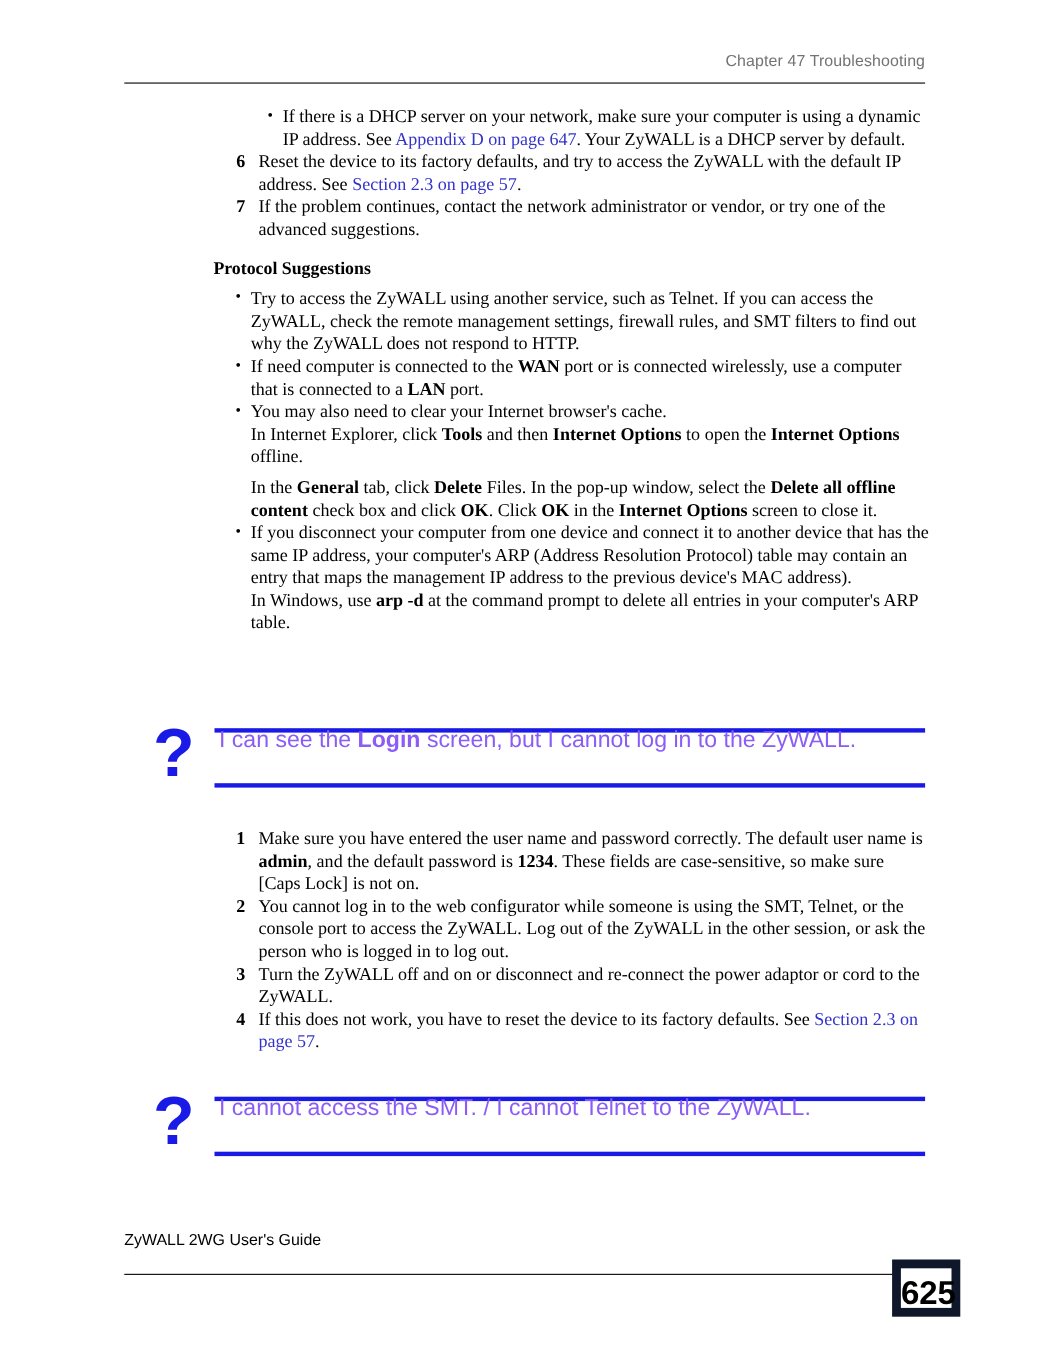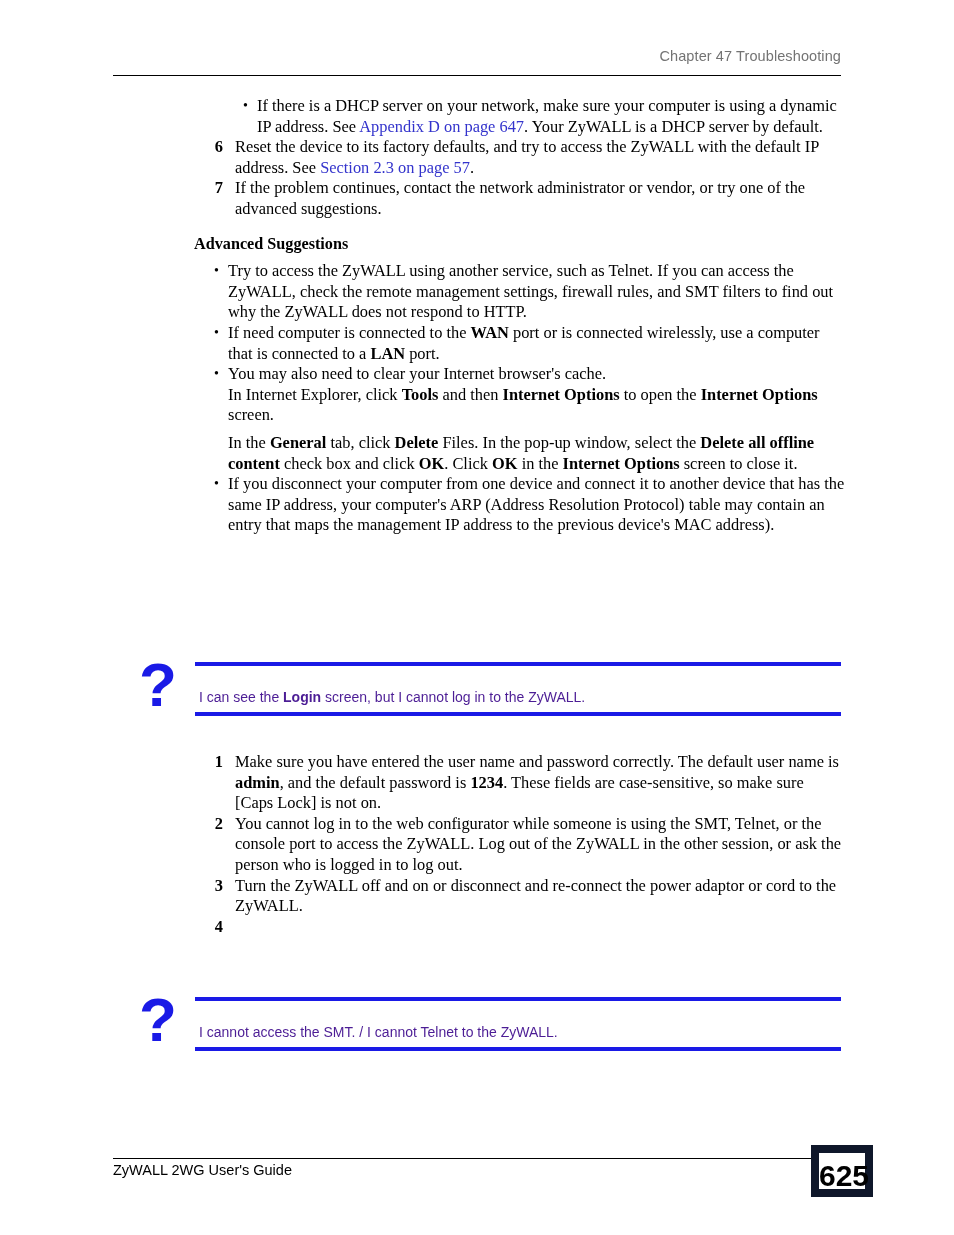--- a/index.html
+++ b/index.html
@@ -156,41 +156,41 @@
     left: 82px;
     width: 646px;
     height: 4px;
     background: #1a1ae6;
   }
   .q-rule-top { top: 12px; }
   .q-rule-bottom { top: 62px; }
   .q-text {
     position: absolute;
     left: 86px;
-    top: 32px;
+    top: 8px;
     width: 640px;
     font-family: "Liberation Sans", sans-serif;
-    font-size: 14px;
-    color: #4c1d95;
+    font-size: 21px;
+    color: #8b5cf6;
     line-height: 30px;
   }
 
   
   .footer-rule {
     position: absolute;
     left: 113px;
     top: 1158px;
     width: 700px;
     height: 1px;
     background: #000;
   }
   .footer-text {
     position: absolute;
     left: 113px;
-    top: 1162px;
+    top: 1120px;
     font-family: "Liberation Sans", sans-serif;
     font-size: 14.5px;
     color: #000;
   }
   .page-num-box {
     position: absolute;
     left: 811px;
     top: 1145px;
     width: 62px;
     height: 52px;
@@ -222,48 +222,49 @@
     <div class="row numbered">
       <span class="marker">6</span>
       <span class="bodytext"><span>Reset the device to its factory defaults, and try to access the ZyWALL with the default IP address. See </span><span class="xref">Section 2.3 on page 57</span><span>.</span></span>
     </div>
 
     <div class="row numbered">
       <span class="marker">7</span>
       <span class="bodytext">If the problem continues, contact the network administrator or vendor, or try one of the advanced suggestions.</span>
     </div>
 
-    <div class="sub-head">Advanced Suggestions</div>
+    <div class="sub-head">Protocol Suggestions</div>
 
     <div class="row adv-bullet">
       <span class="marker">•</span>
       <span class="bodytext">Try to access the ZyWALL using another service, such as Telnet. If you can access the ZyWALL, check the remote management settings, firewall rules, and SMT filters to find out why the ZyWALL does not respond to HTTP.</span>
     </div>
 
     <div class="row adv-bullet">
       <span class="marker">•</span>
       <span class="bodytext"><span>If need computer is connected to the </span><b>WAN</b><span> port or is connected wirelessly, use a computer that is connected to a </span><b>LAN</b><span> port.</span></span>
     </div>
 
     <div class="row adv-bullet">
       <span class="marker">•</span>
       <span class="bodytext">You may also need to clear your Internet browser's cache.</span>
     </div>
 
-    <div class="cont-para"><span>In Internet Explorer, click </span><b>Tools</b><span> and then </span><b>Internet Options</b><span> to open the </span><b>Internet Options</b><span> screen.</span></div>
+    <div class="cont-para"><span>In Internet Explorer, click </span><b>Tools</b><span> and then </span><b>Internet Options</b><span> to open the </span><b>Internet Options</b><span> offline.</span></div>
 
     <div class="gap-md"></div>
 
     <div class="cont-para"><span>In the </span><b>General</b><span> tab, click </span><b>Delete</b><span> Files. In the pop-up window, select the </span><b>Delete all offline content</b><span> check box and click </span><b>OK</b><span>. Click </span><b>OK</b><span> in the </span><b>Internet Options</b><span> screen to close it.</span></div>
 
     <div class="row adv-bullet">
       <span class="marker">•</span>
       <span class="bodytext">If you disconnect your computer from one device and connect it to another device that has the same IP address, your computer's ARP (Address Resolution Protocol) table may contain an entry that maps the management IP address to the previous device's MAC address).</span>
     </div>
 
+    <div class="cont-para"><span>In Windows, use </span><b>arp -d</b><span> at the command prompt to delete all entries in your computer's ARP table.</span></div>
 
   </div>
 
   <div class="qbox" style="top:650px;">
     <div class="q-icon">?</div>
     <div class="q-rule-top"></div>
     <div class="q-text"><span>I can see the </span><b>Login</b><span> screen, but I cannot log in to the ZyWALL.</span></div>
     <div class="q-rule-bottom"></div>
   </div>
 
@@ -275,20 +276,21 @@
     <div class="row numbered">
       <span class="marker">2</span>
       <span class="bodytext">You cannot log in to the web configurator while someone is using the SMT, Telnet, or the console port to access the ZyWALL. Log out of the ZyWALL in the other session, or ask the person who is logged in to log out.</span>
     </div>
     <div class="row numbered">
       <span class="marker">3</span>
       <span class="bodytext">Turn the ZyWALL off and on or disconnect and re-connect the power adaptor or cord to the ZyWALL.</span>
     </div>
     <div class="row numbered">
       <span class="marker">4</span>
+      <span class="bodytext"><span>If this does not work, you have to reset the device to its factory defaults. See </span><span class="xref">Section 2.3 on page 57</span><span>.</span></span>
     </div>
   </div>
 
   <div class="qbox" style="top:985px;">
     <div class="q-icon">?</div>
     <div class="q-rule-top"></div>
     <div class="q-text">I cannot access the SMT. / I cannot Telnet to the ZyWALL.</div>
     <div class="q-rule-bottom"></div>
   </div>
 

